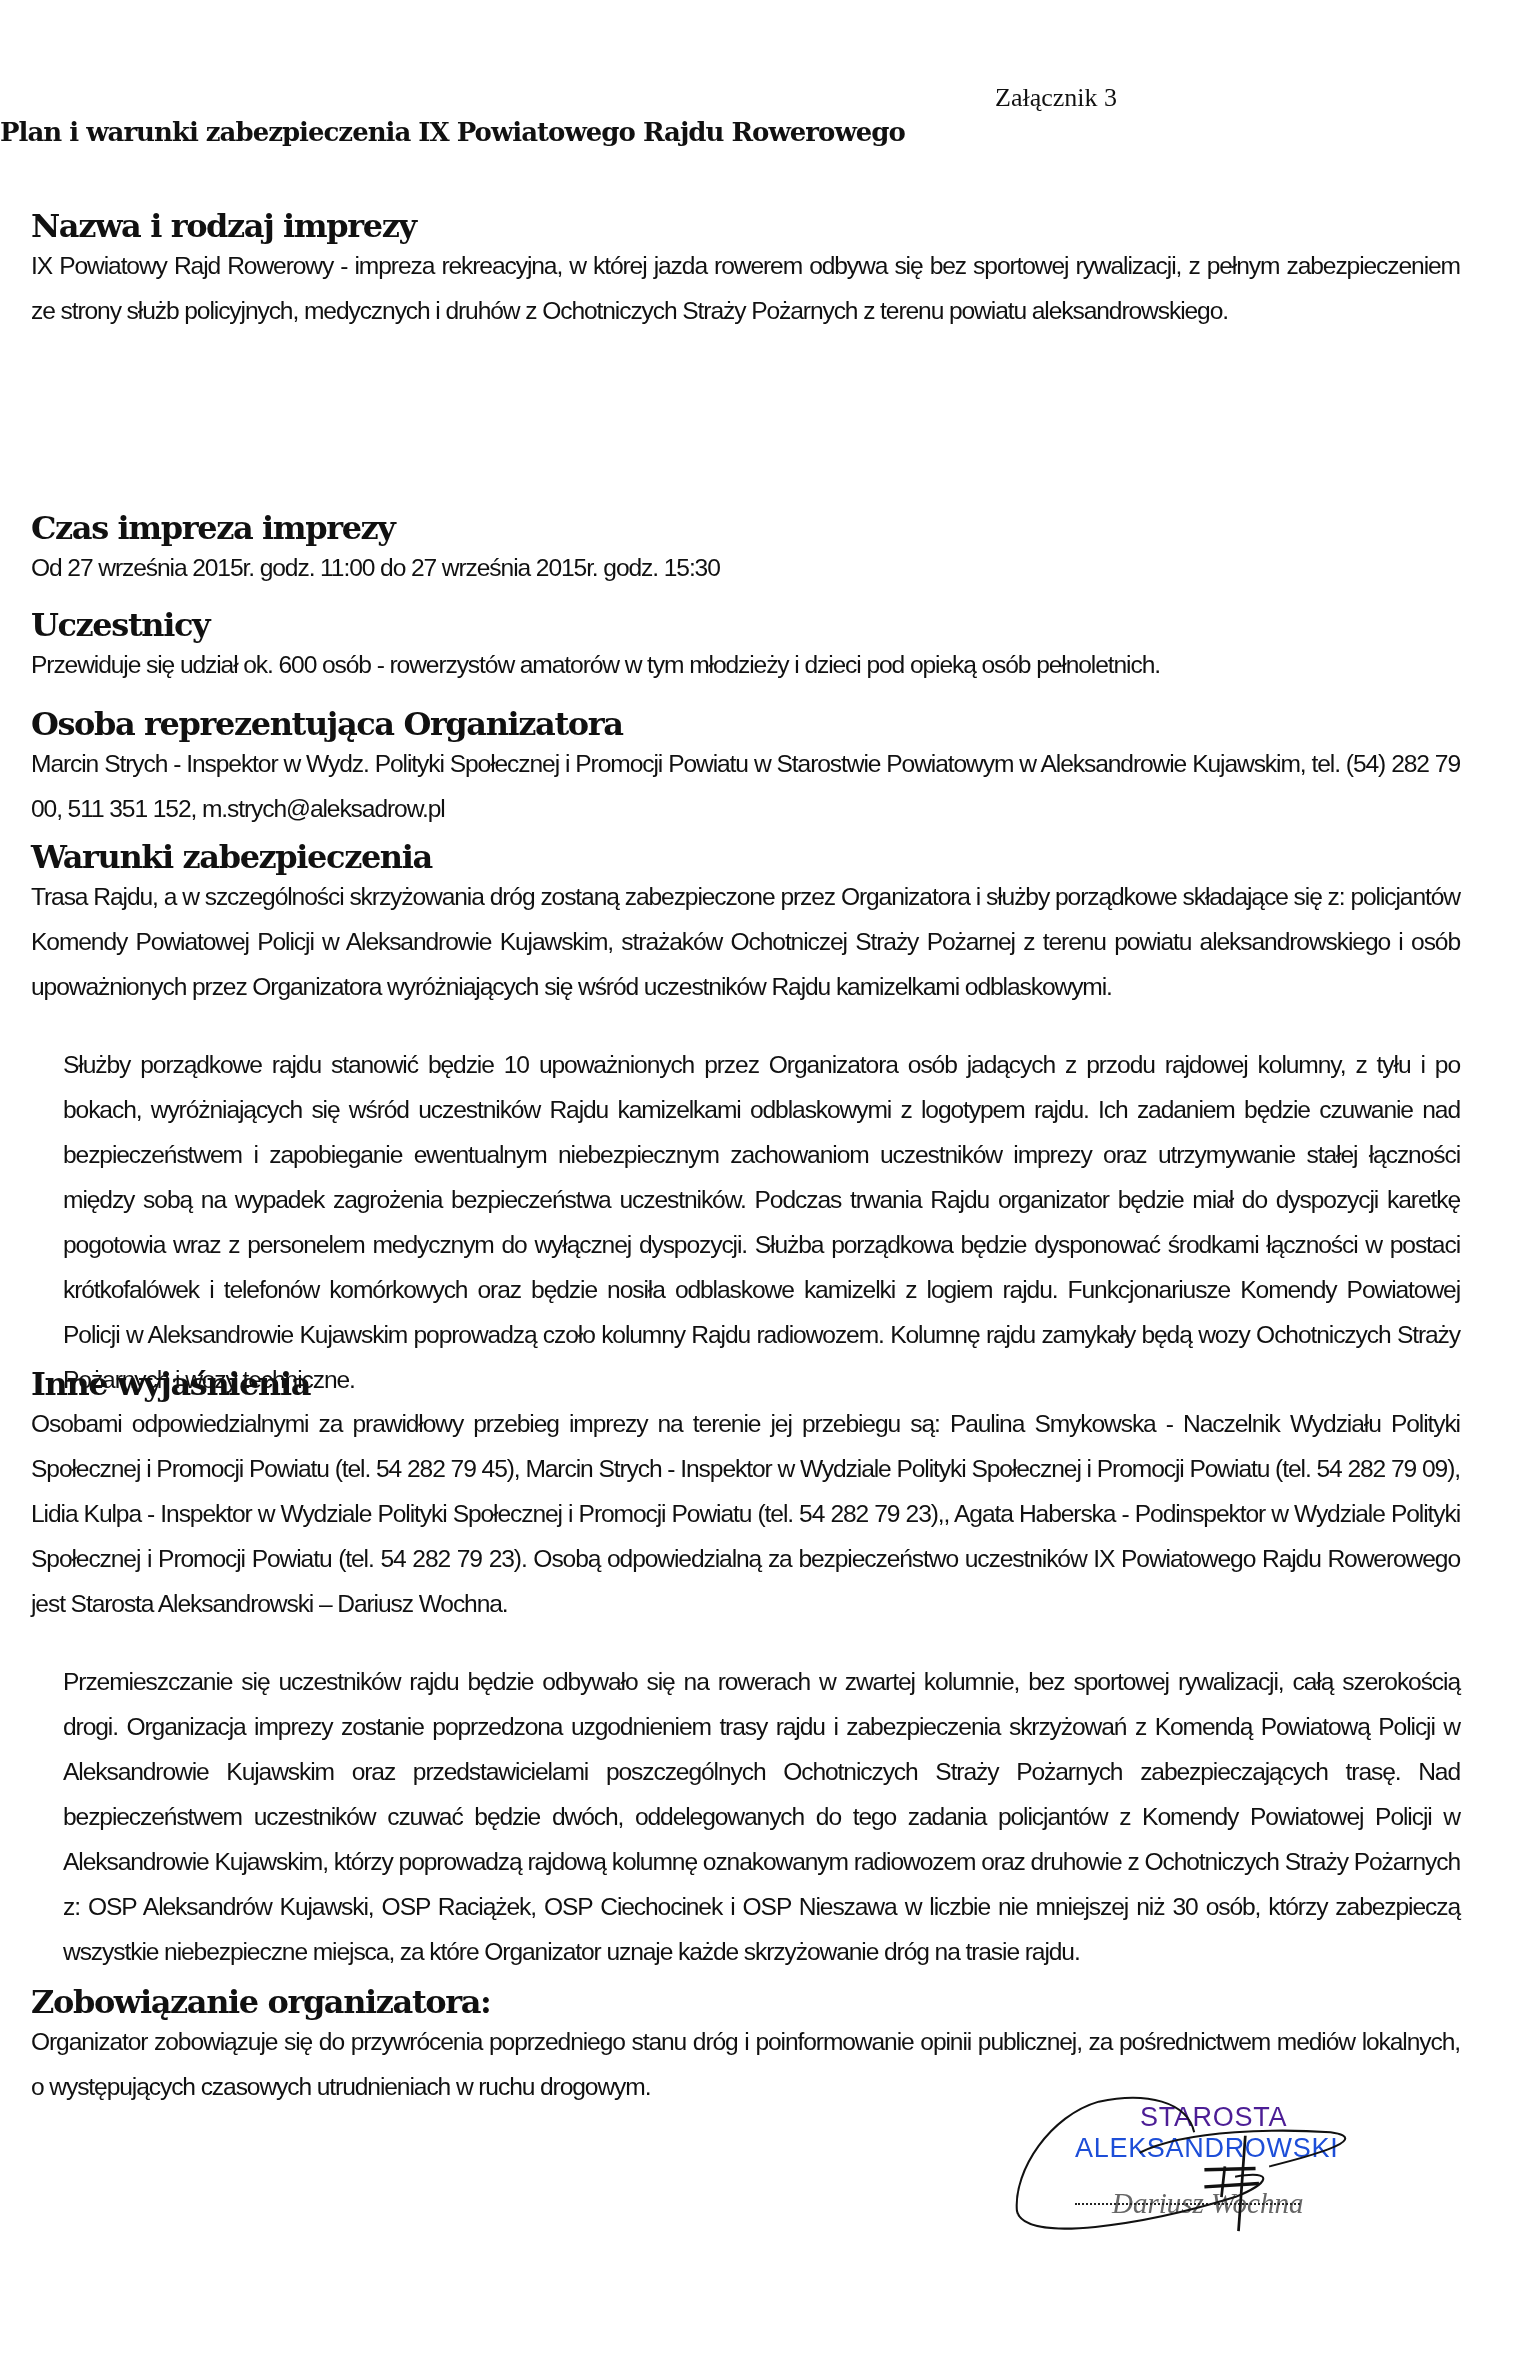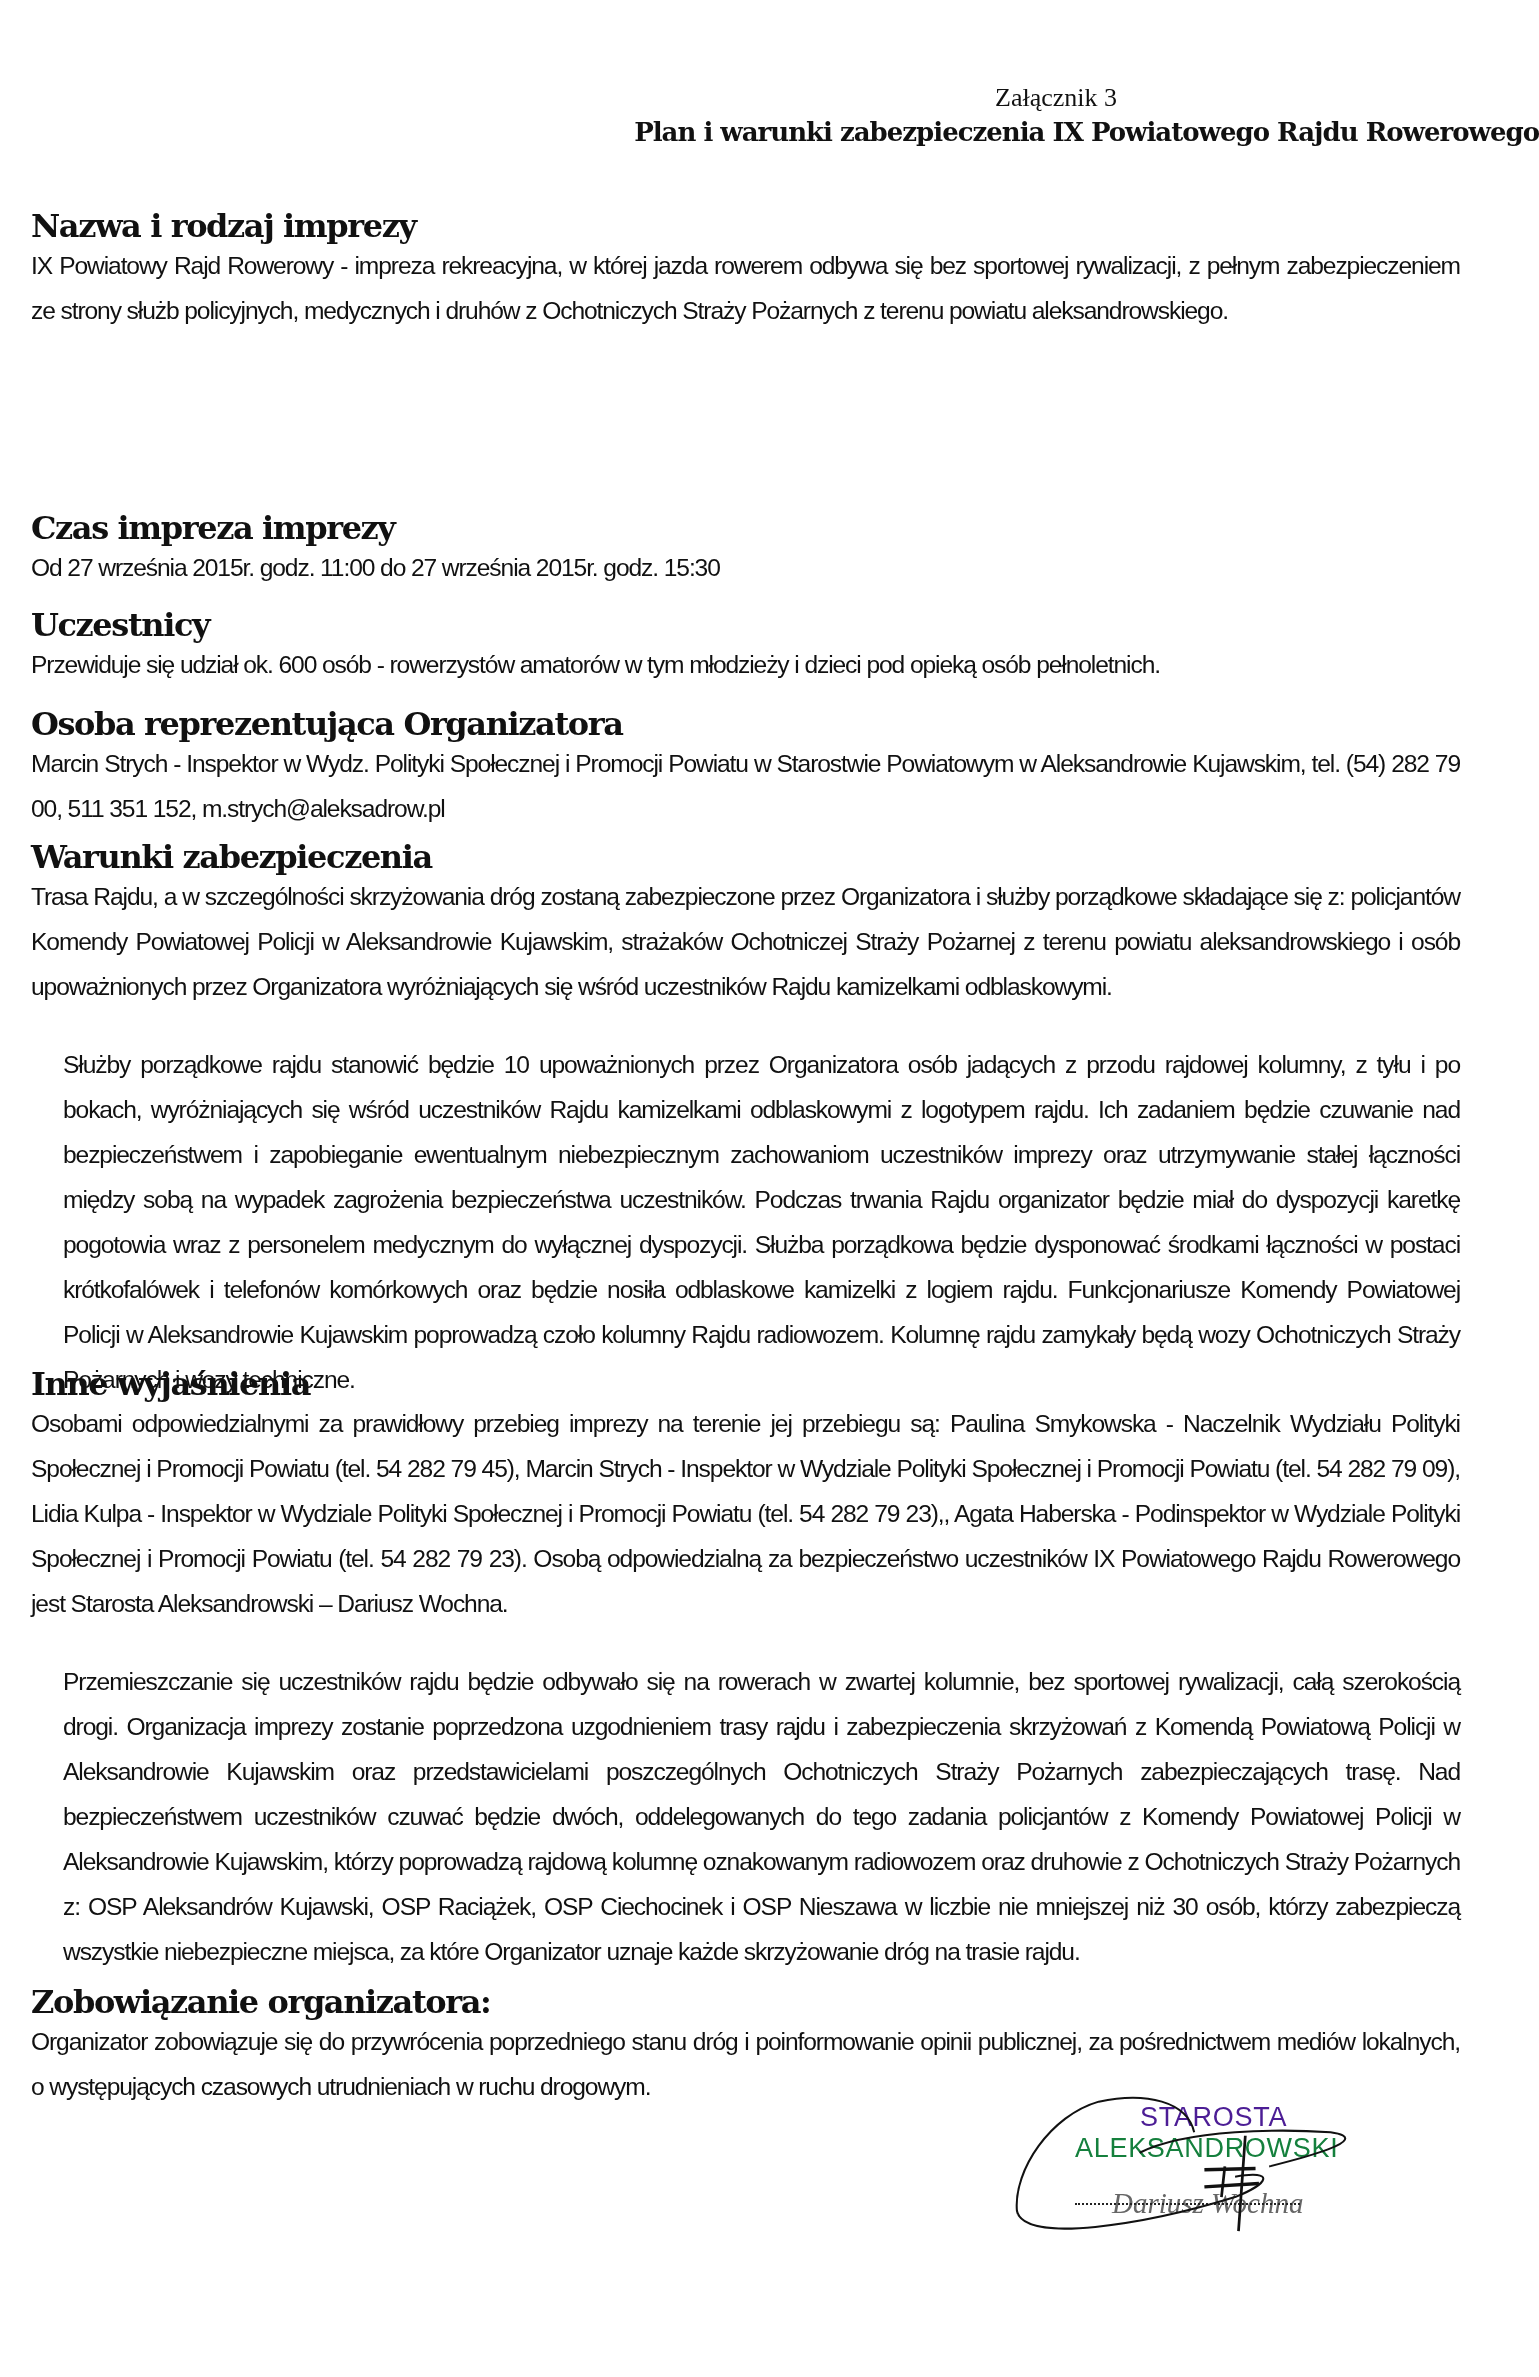--- a/index.html
+++ b/index.html
@@ -1,33 +1,33 @@
 <!DOCTYPE html>
 <html style="font-size:11px"><head>
 <meta charset="utf-8">
 <style>
   html, body { margin: 0; padding: 0; background: #ffffff; }
   body { width: 1539px; height: 2377px; position: relative; overflow: hidden;
          font-family: "Liberation Serif", "DejaVu Serif", serif; color: #111; }
   .page { position: absolute; left: 0; top: 0; width: 1236px; height: 2377px; }
   .annex { position: absolute; top: 83px; right: 119px; font-size: 26px; font-family: "Liberation Serif", serif; }
-  .title { position: absolute; top: 117px; left: 0; width: 1539px; text-align: right;
+  .title { position: absolute; top: 117px; left: 0; width: 1539px; text-align: left;
            font-size: 26px; font-weight: bold; font-family: "DejaVu Serif", serif; letter-spacing: -1px; }
   .section { position: absolute; left: 31px; width: 1429px; }
   .heading { display: inline-block; font-weight: bold; font-size: 32px; line-height: 33px;
              text-decoration-thickness: 2px; text-underline-offset: 2.7px;
              font-family: "DejaVu Serif", serif; letter-spacing: -1.4px; }
   .para { font-size: 24.6px; line-height: 45px; text-align: justify; text-align-last: left;
           font-family: Liberation Sans, sans-serif; letter-spacing: -1.1px; word-spacing: 0px; margin: 0; }
   .para + .para { margin-top: 33px; margin-left: 32px; }
   .signature { position: absolute; left: 1010px; top: 2088px; width: 382px; height: 150px; }
   .stamp-line1 { position: absolute; left: 130px; top: 13.6px; font-family: "Liberation Sans", sans-serif;
                  font-size: 27px; color: #4c1d95; letter-spacing: 0.7px; }
   .stamp-line2 { position: absolute; left: 65px; top: 45px; font-family: "Liberation Sans", sans-serif;
-                 font-size: 27px; color: #15803d; letter-spacing: 0.7px; }
+                 font-size: 27px; color: #1d4ed8; letter-spacing: 0.7px; }
   .stamp-name { position: absolute; left: 102px; top: 99px; font-family: "Liberation Serif", serif;
                 font-style: italic; font-size: 29px; color: #666; }
   .dots { position: absolute; left: 65px; top: 115px; width: 225px; border-bottom: 2.7px dotted #222; }
   .sig-svg { position: absolute; left: 0; top: 0; width: 382px; height: 150px; }
 </style>
 </head>
 <body>
 
 <div class="page">
   <div class="annex">Załącznik 3</div>

